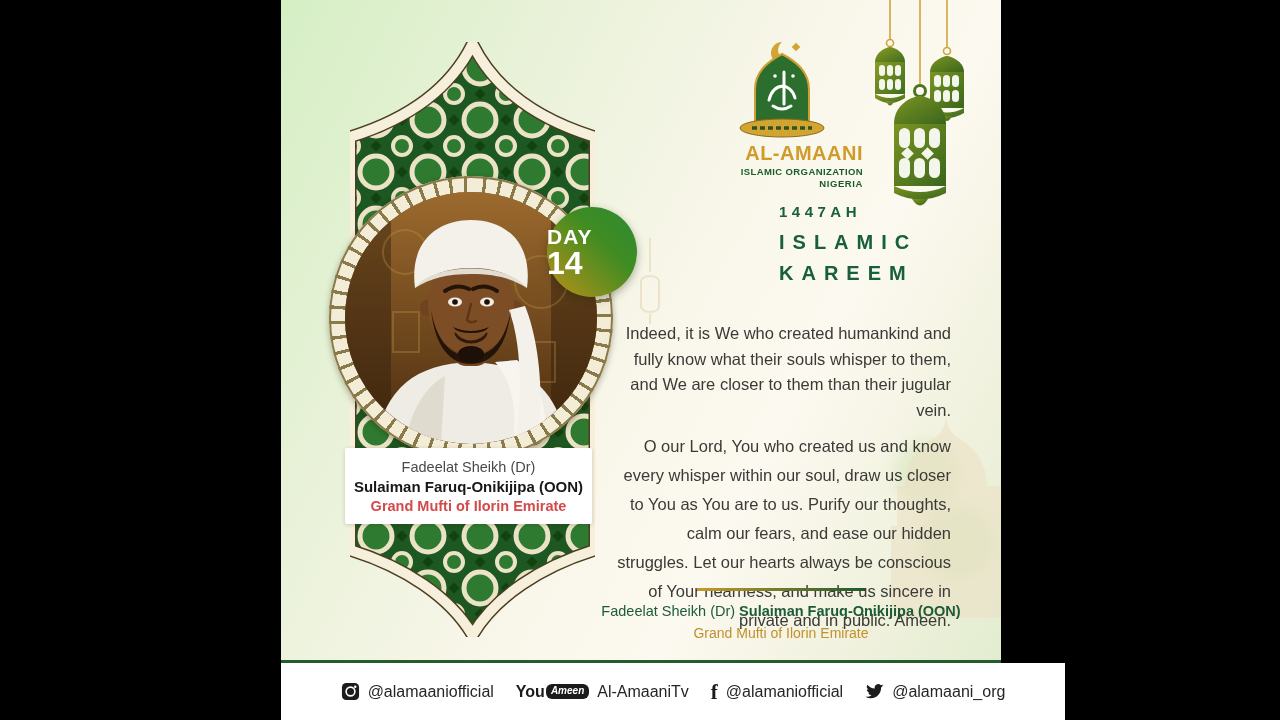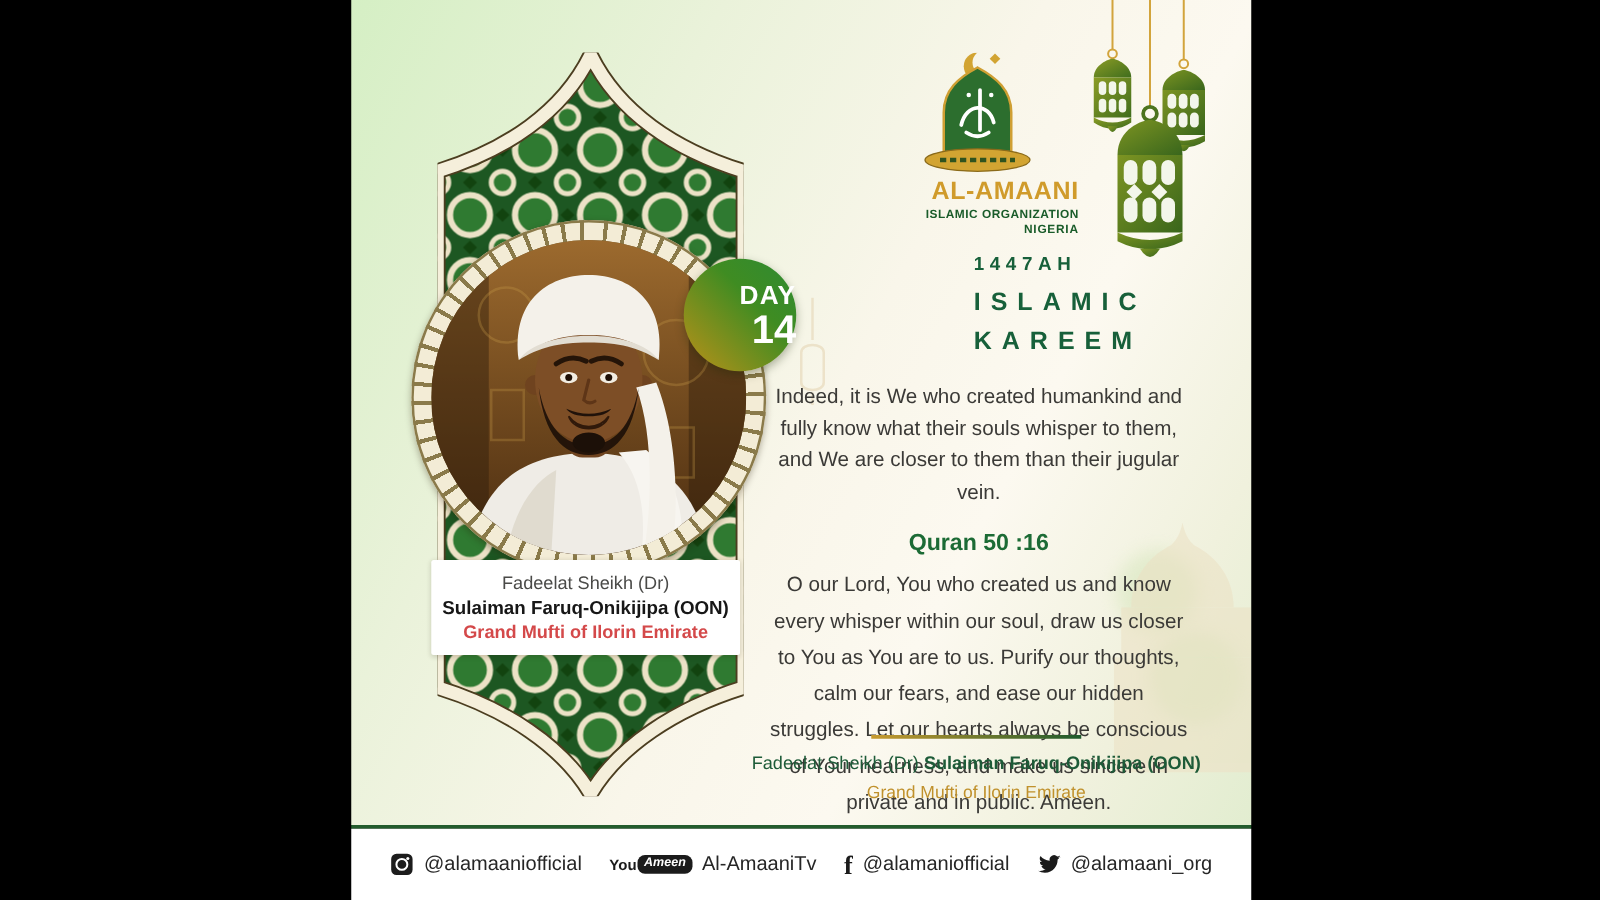--- a/index.html
+++ b/index.html
@@ -22,21 +22,21 @@
   .arch{position:absolute;left:69px;top:42px;width:245px;height:595px;}
   .photo-ring{position:absolute;left:48px;top:176px;width:284px;height:284px;border-radius:50%;
               background:repeating-conic-gradient(#f3ecd6 0deg 5deg,#8a7a4a 5deg 6.4deg);
               box-shadow:0 0 0 2px #8a7a4a inset,0 2px 6px rgba(40,30,10,.35);}
   .photo{position:absolute;left:64px;top:192px;width:252px;height:252px;border-radius:50%;overflow:hidden;
          box-shadow:0 0 0 2px #6f6038 inset;}
   .photo svg{display:block;}
 
   .day-badge{position:absolute;left:266px;top:207px;width:90px;height:90px;border-radius:50%;
              background:linear-gradient(to top right,#a8901a 10%,#3f8c22 62%,#2e8a33 100%);
-             color:#fff;display:flex;flex-direction:column;align-items:flex-end;justify-content:center;
+             color:#fff;display:flex;flex-direction:column;align-items:flex-start;justify-content:center;
              box-shadow:0 3px 8px rgba(30,40,10,.35);}
   .day-badge .d1{font-size:21px;font-weight:bold;letter-spacing:1px;line-height:22px;}
   .day-badge .d2{font-size:32px;font-weight:bold;line-height:30px;}
 
   .nameplate{position:absolute;left:64px;top:448px;width:247px;height:76px;background:#fff;
              border-radius:2px;box-shadow:0 1px 4px rgba(50,40,20,.2);
              display:flex;flex-direction:column;align-items:center;justify-content:center;gap:3px;}
   .nameplate .n1{font-size:14.5px;color:#4a4a48;}
   .nameplate .n2{font-size:15px;font-weight:bold;color:#171717;}
   .nameplate .n3{font-size:14.5px;font-weight:bold;color:#d4494a;}
@@ -61,38 +61,38 @@
   .dangle .cord{width:1.5px;height:22px;background:#caa238;margin:0 auto;}
   .dangle .lamp{width:9px;height:13px;background:#caa238;border-radius:4px 4px 5px 5px;margin:0 auto;}
   .dangle .tip{width:2px;height:4px;background:#caa238;margin:0 auto;}
 
   .title-block{position:absolute;left:498px;top:203px;color:#17603a;}
   .title-block .year{font-size:15px;font-weight:bold;letter-spacing:4.5px;}
   .title-block .t1{font-size:20px;font-weight:bold;letter-spacing:8px;margin-top:11px;}
   .title-block .t2{font-size:20px;font-weight:bold;letter-spacing:8px;margin-top:8px;}
 
   
-  .text-col{position:absolute;left:334px;top:305px;width:336px;text-align:center;}
+  .text-col{position:absolute;left:334px;top:321px;width:336px;text-align:right;}
   .verse{font-size:16.5px;line-height:25.5px;color:#3b3a37;}
   .verse-ref{font-size:18.5px;font-weight:bold;color:#1c6b35;margin-top:16px;}
   .dua{font-size:16.5px;line-height:29px;color:#3b3a37;margin-top:9px;}
 
   .attrib{position:absolute;left:288px;top:588px;width:424px;text-align:center;}
   .attrib .divider{width:168px;height:2.5px;margin:0 auto 12px auto;
                    background:linear-gradient(to right,#c79a2e,#1d5a2c);}
   .attrib .a1{font-size:14.5px;color:#1d5b38;}
   .attrib .a1 .nm{font-weight:bold;margin-left:4px;}
   .attrib .a2{font-size:14px;color:#c0912c;margin-top:6px;}
 
   
-  .social-bar{position:absolute;left:0;top:663px;width:720px;height:57px;background:#fff;
+  .social-bar{position:absolute;left:0;top:663px;width:784px;height:57px;background:#fff;
               display:flex;align-items:center;justify-content:center;gap:22px;color:#262626;}
   .social-item{display:flex;align-items:center;gap:8px;font-size:16px;}
   .yt-logo{display:inline-flex;align-items:center;gap:1px;}
-  .yt-you{font-size:12px;font-weight:bold;color:#1b1b1b;}
+  .yt-you{font-size:16px;font-weight:bold;color:#1b1b1b;}
   .yt-tube{font-size:10px;font-weight:bold;font-style:italic;color:#fff;background:#1b1b1b;
            border-radius:6px;padding:2px 5px 3px 5px;line-height:10px;}
   .fb-f{font-size:21px;font-weight:bold;color:#1b1b1b;line-height:20px;font-family:"Liberation Serif",serif;}
 </style>
 </head>
 <body>
 
 <div class="frame">
   <div class="letterbox left"></div>
   <div class="letterbox right"></div>
@@ -293,21 +293,20 @@
 
 
       <div class="title-block">
         <div class="year">1447AH</div>
         <div class="t1">ISLAMIC</div>
         <div class="t2">KAREEM</div>
       </div>
 
       <div class="text-col">
         <div class="verse">Indeed, it is We who created humankind and fully know what their souls whisper to them, and We are closer to them than their jugular vein.</div>
-        <div class="verse-ref">Quran 50 :16</div>
         <div class="dua">O our Lord, You who created us and know every whisper within our soul, draw us closer to You as You are to us. Purify our thoughts, calm our fears, and ease our hidden struggles. Let our hearts always be conscious of Your nearness, and make us sincere in private and in public. Ameen.</div>
       </div>
 
       <div class="attrib">
         <div class="divider"></div>
         <div class="a1">
           <span>Fadeelat Sheikh (Dr)</span><span class="nm">Sulaiman Faruq-Onikijipa (OON)</span>
         </div>
         <div class="a2">Grand Mufti of Ilorin Emirate</div>
       </div>

